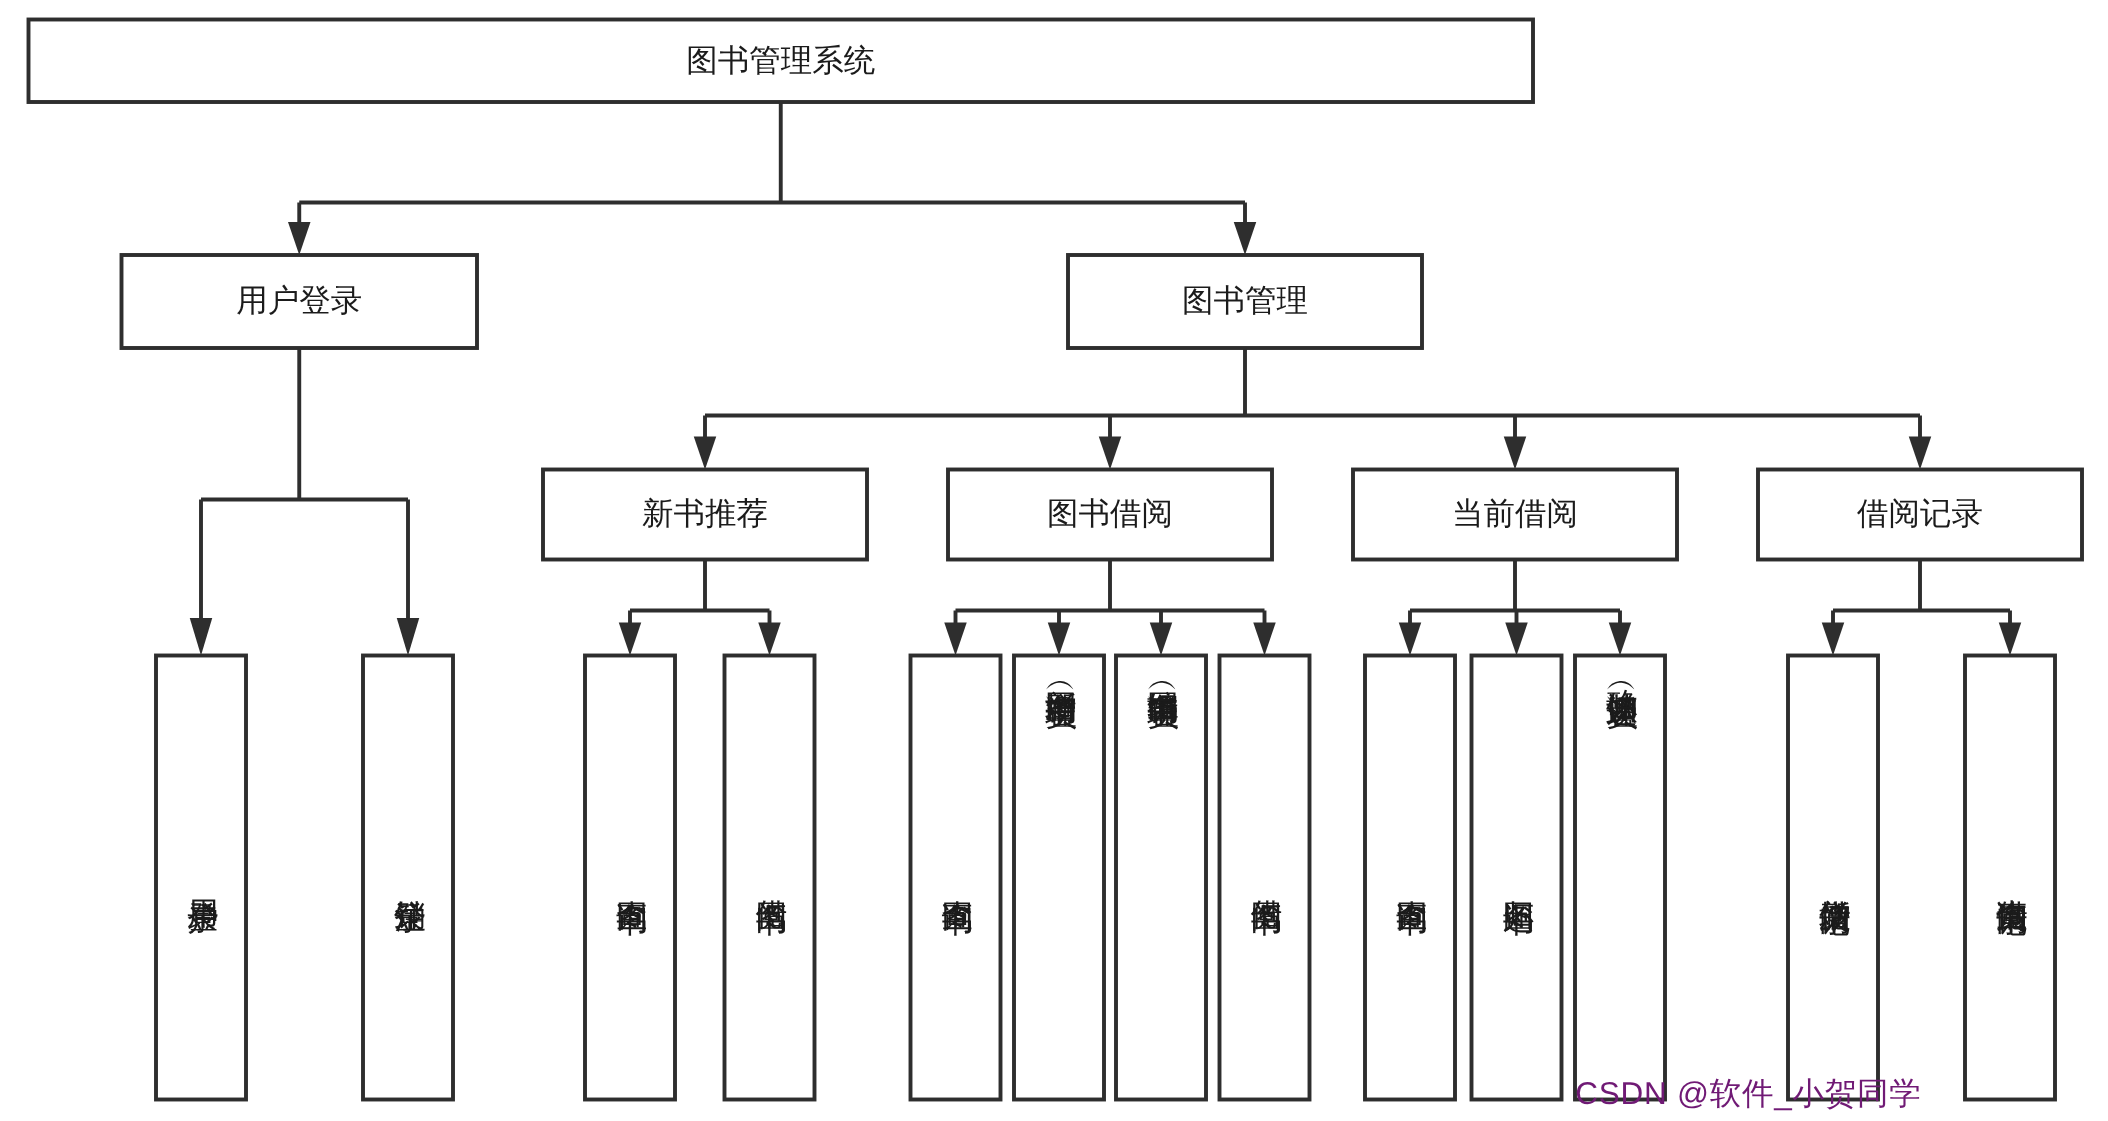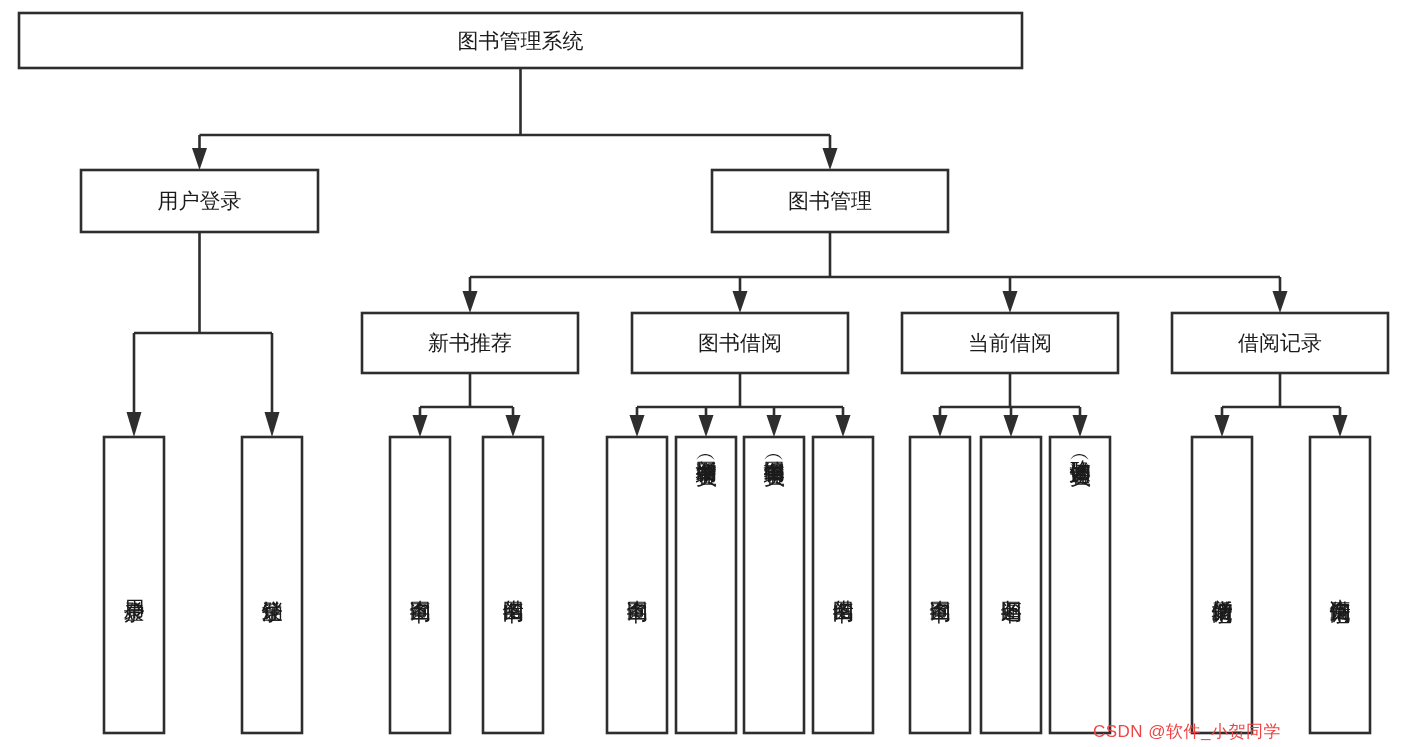--- a/index.html
+++ b/index.html
@@ -60,22 +60,22 @@
     letter-spacing: 1px;
     text-align: center;
     white-space: nowrap;
     pointer-events: none;
   }
   .watermark {
     position: absolute;
     right: 8px;
     bottom: 4px;
     font-family: "Liberation Sans", "DejaVu Sans", sans-serif;
-    font-size: 17px;
-    color: #ef4444;
+    font-size: 21px;
+    color: #701a75;
     white-space: nowrap;
     letter-spacing: 0.5px;
     margin-left: 11px;
   }
 </style>
 </head>
 <body>
 
 <div id="diagram-root">
 

